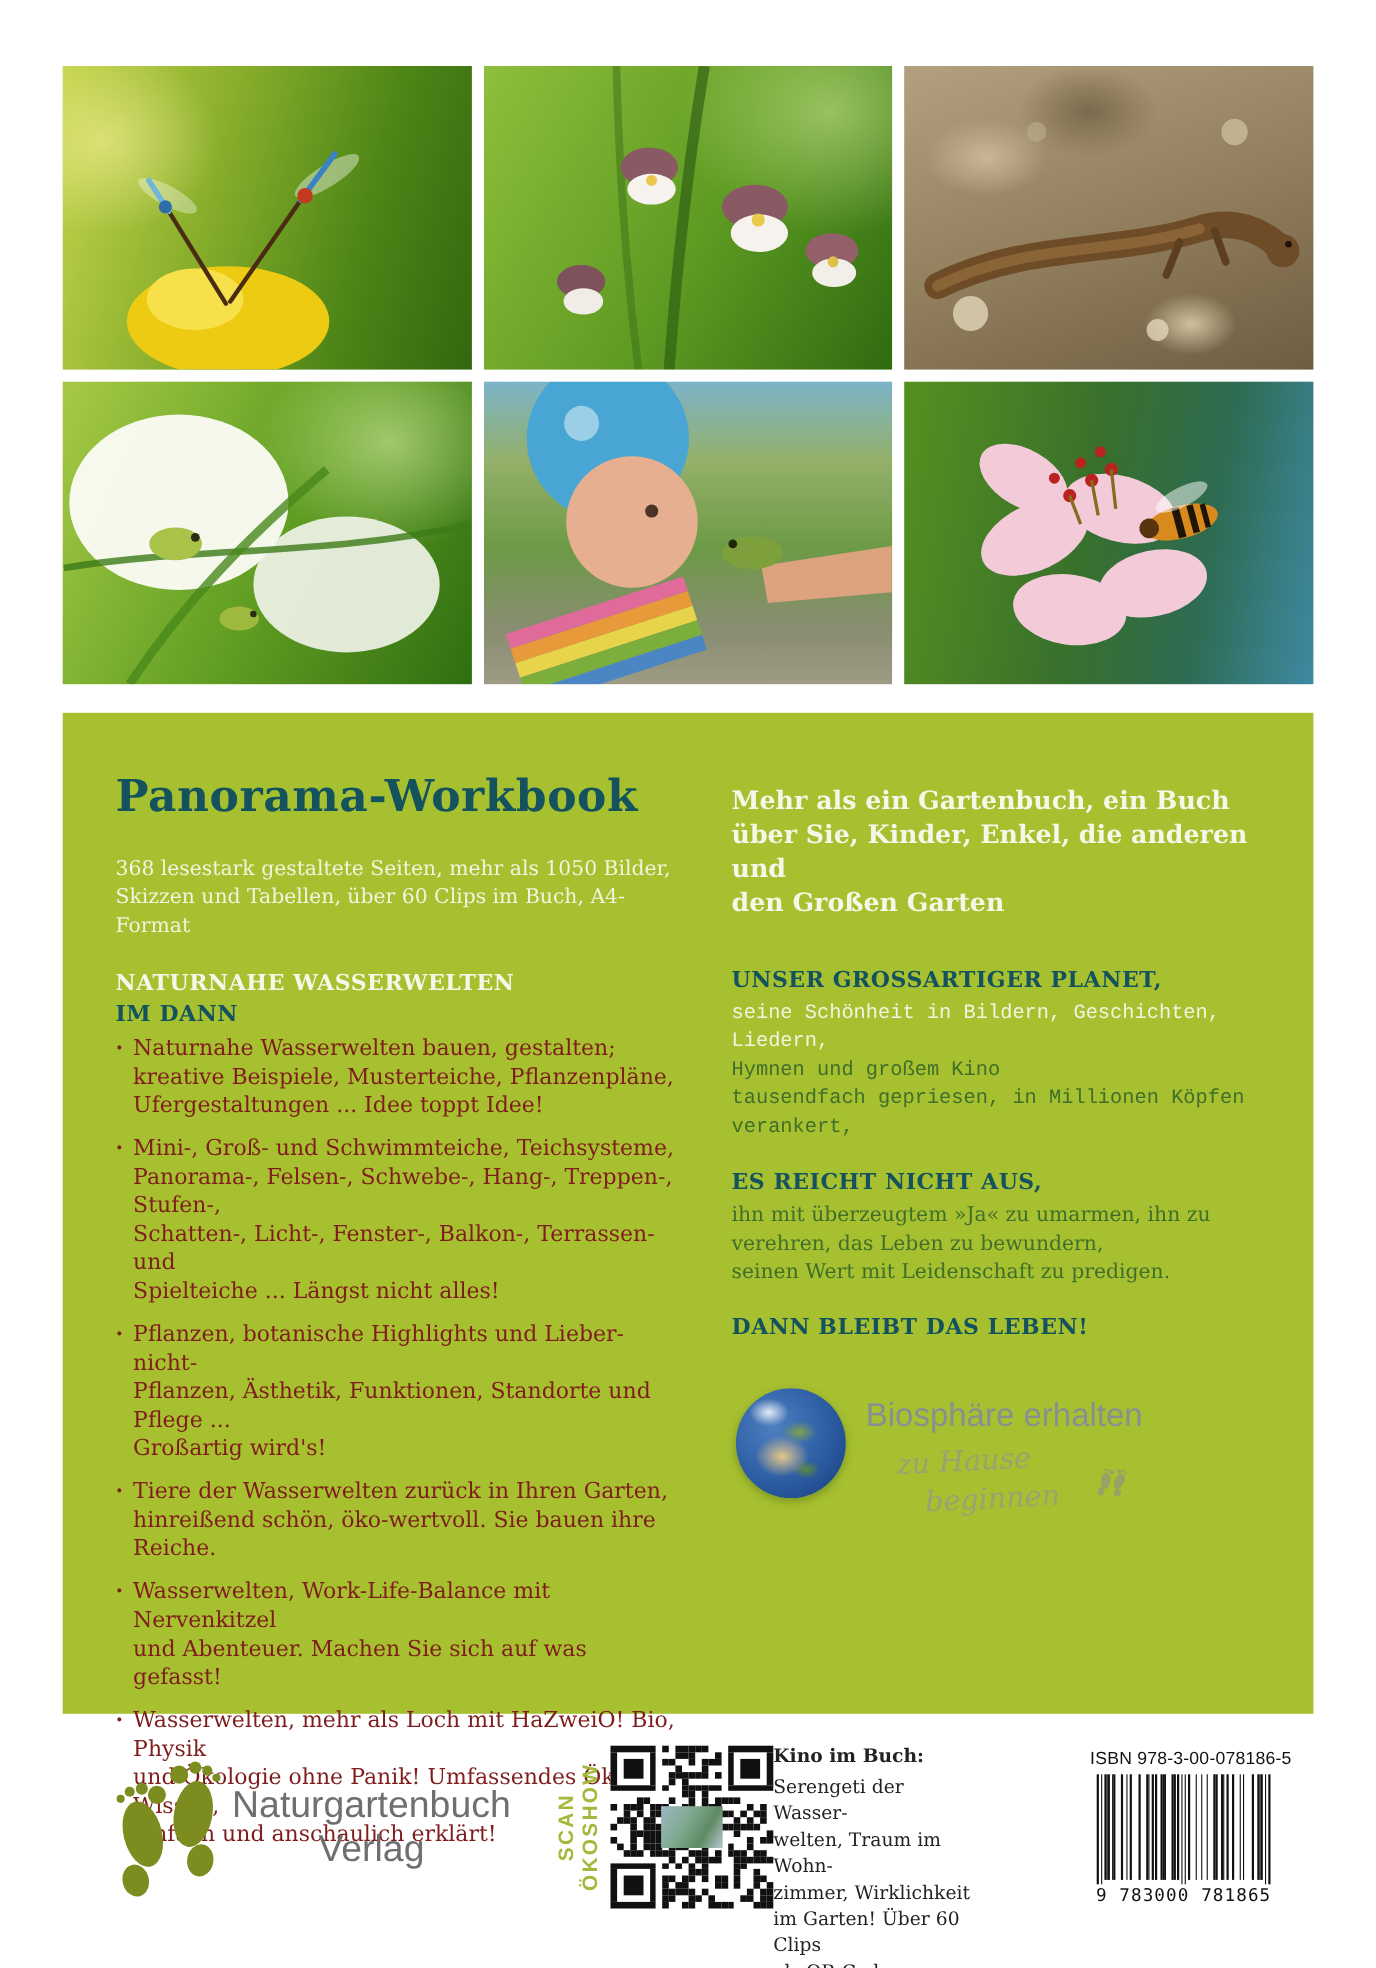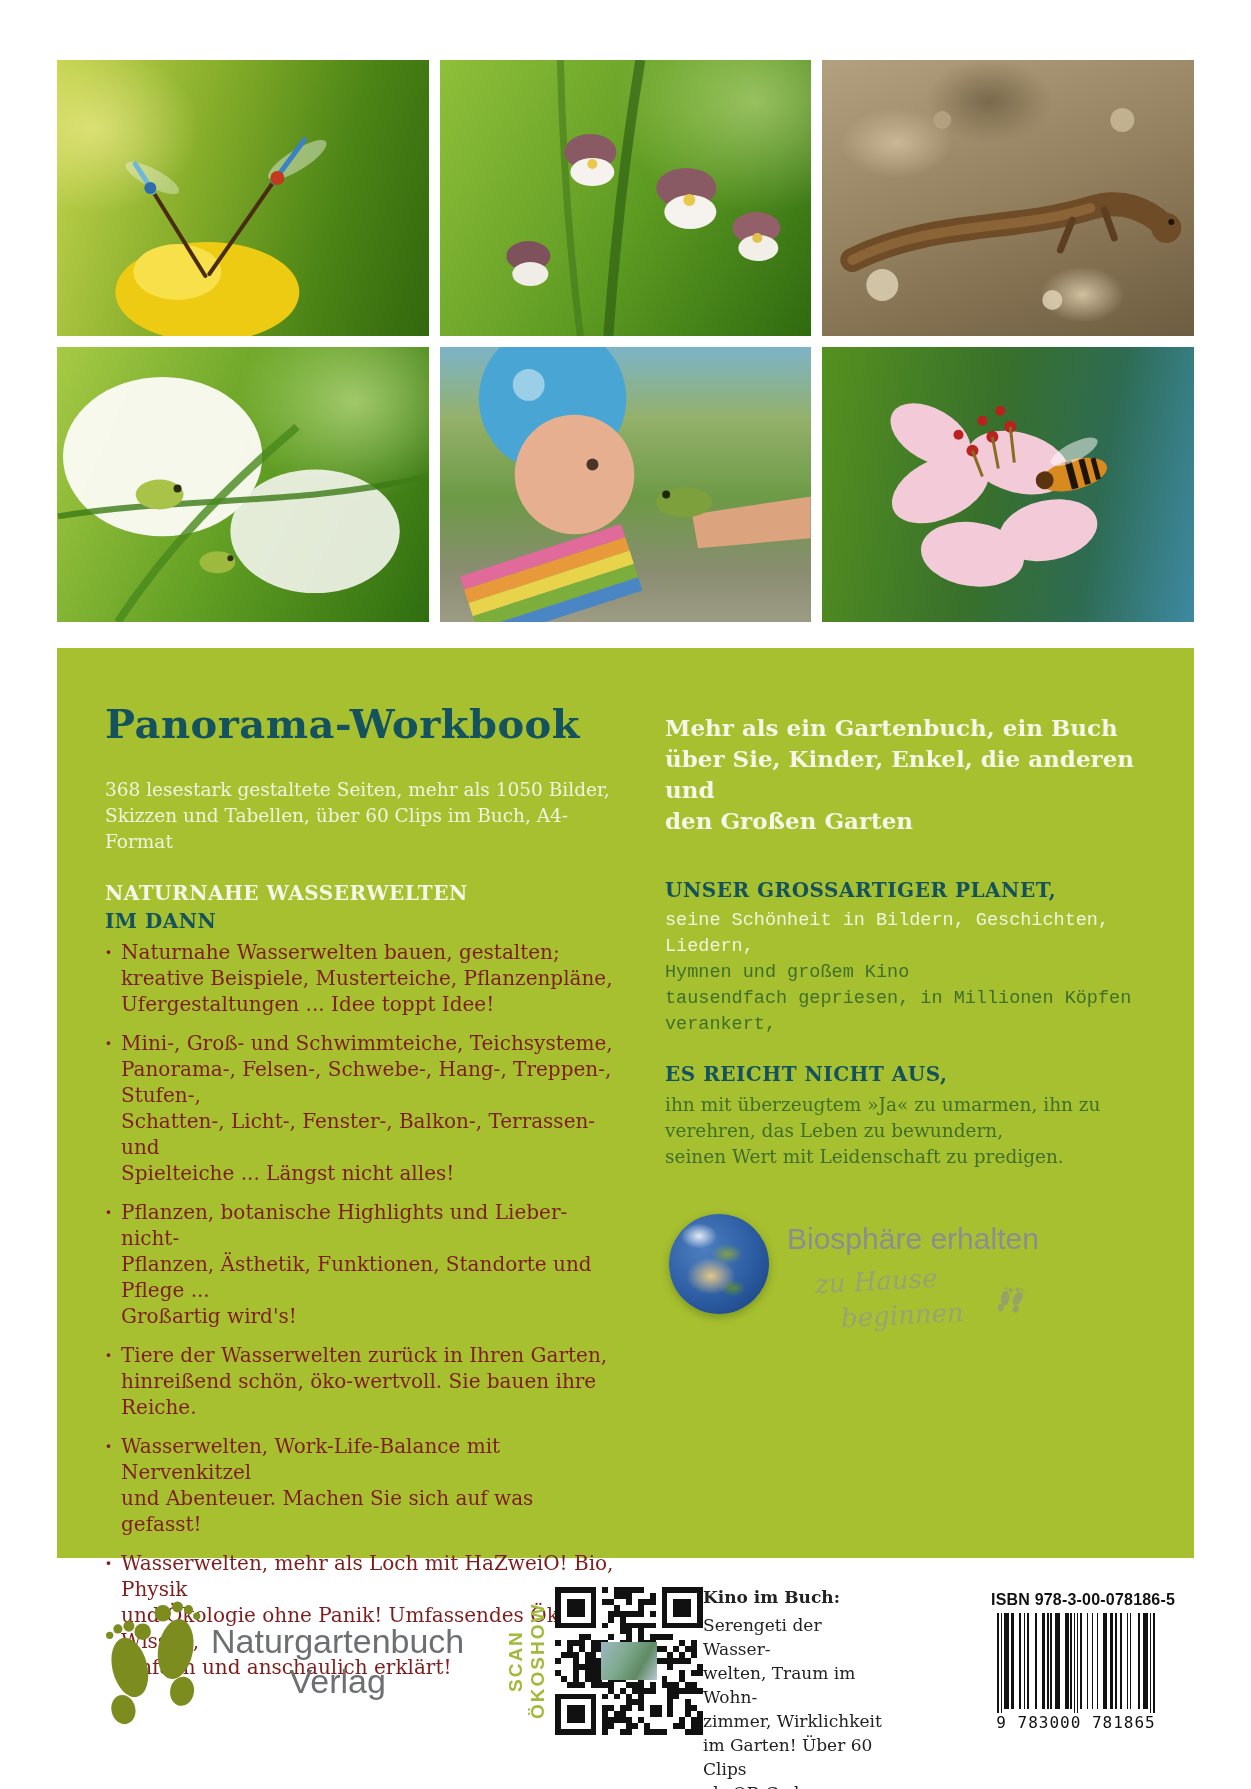--- a/index.html
+++ b/index.html
@@ -71,21 +71,21 @@
             font-family:"Liberation Sans",sans-serif;font-weight:bold;font-size:19px;
             letter-spacing:2px;margin-right:6px;height:148px;text-align:center;}
   .qr{position:relative;width:148px;height:148px;background:#fff;}
   .qr .cell{position:absolute;background:#111;}
   .qr .inset{position:absolute;left:46px;top:55px;width:56px;height:38px;
              background:linear-gradient(120deg,#9db8c2 0%,#7fa98e 40%,#5f8a63 70%,#b8c9d2 100%);}
   .kino{position:absolute;left:646px;top:2px;width:185px;color:#222;}
   .kino-title{font-weight:bold;font-size:17px;margin:0 0 6px 0;}
   .kino-lines{font-size:17px;line-height:24px;white-space:pre-line;}
   .isbn{position:absolute;left:934px;top:6px;width:170px;text-align:center;}
-  .isbn-label{font-family:"Liberation Sans",sans-serif;font-weight:bold;font-size:16px;
+  .isbn-label{font-family:"Liberation Sans",sans-serif;font-weight:normal;font-size:16px;
               color:#111;letter-spacing:.2px;margin-bottom:4px;white-space:nowrap;}
   .bars{position:relative;height:112px;display:flex;align-items:flex-start;justify-content:center;}
   .bars .b{width:1.66px;height:96px;background:#111;}
   .bars .s{width:1.66px;height:96px;background:transparent;}
   .bars .tall{height:112px;}
   .isbn-digits{font-family:"DejaVu Sans Mono",monospace;font-size:16px;color:#111;
                letter-spacing:1px;margin-top:-12px;background:#fff;position:relative;}
 </style>
 </head>
 <body>
@@ -255,20 +255,21 @@
 über Sie, Kinder, Enkel, die anderen und
 den Großen Garten</p>
         <h2 class="h-teal">UNSER GROSSARTIGER PLANET,</h2>
         <p class="mixline"><span class="lt">seine Schönheit in Bildern, Geschichten, Liedern,</span>
 <span class="dk">Hymnen und großem Kino
 tausendfach gepriesen, in Millionen Köpfen verankert,</span></p>
         <h2 class="h-teal">ES REICHT NICHT AUS,</h2>
         <p class="p-dark">ihn mit überzeugtem »Ja« zu umarmen, ihn zu
 verehren, das Leben zu bewundern,
 seinen Wert mit Leidenschaft zu predigen.</p>
+        <h2 class="h-teal">DANN BLEIBT DAS LEBEN!</h2>
 
         <div class="badge">
           <div class="globe"></div>
           <div class="badge-t1">Biosphäre erhalten</div>
           <div class="badge-t2">zu Hause</div>
           <div class="badge-t3">beginnen</div>
           <svg class="mini-feet" viewBox="0 0 120 150">
             <g fill="currentColor">
               <ellipse cx="38" cy="70" rx="17" ry="30" transform="rotate(-12 38 70)"></ellipse>
               <ellipse cx="33" cy="112" rx="12" ry="15" transform="rotate(-12 33 112)"></ellipse>

